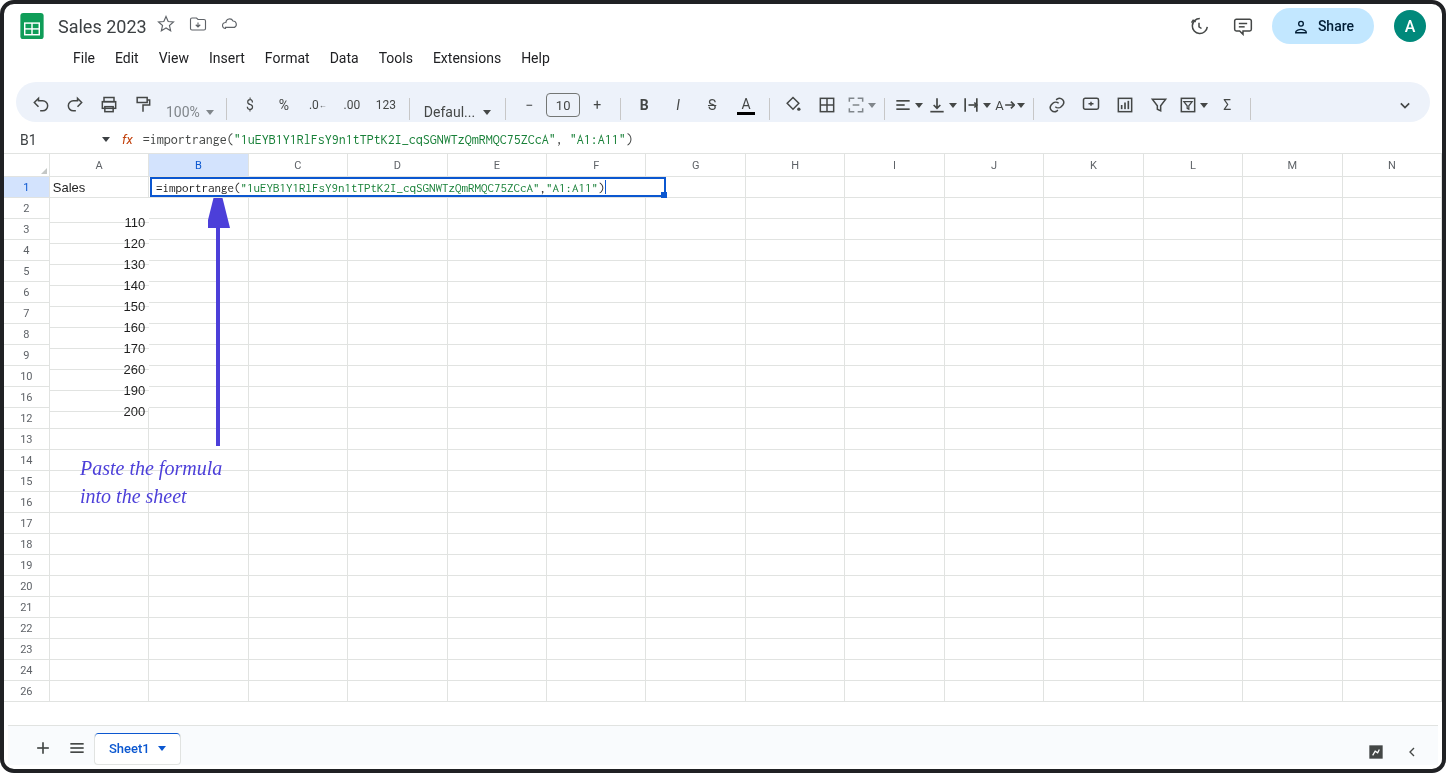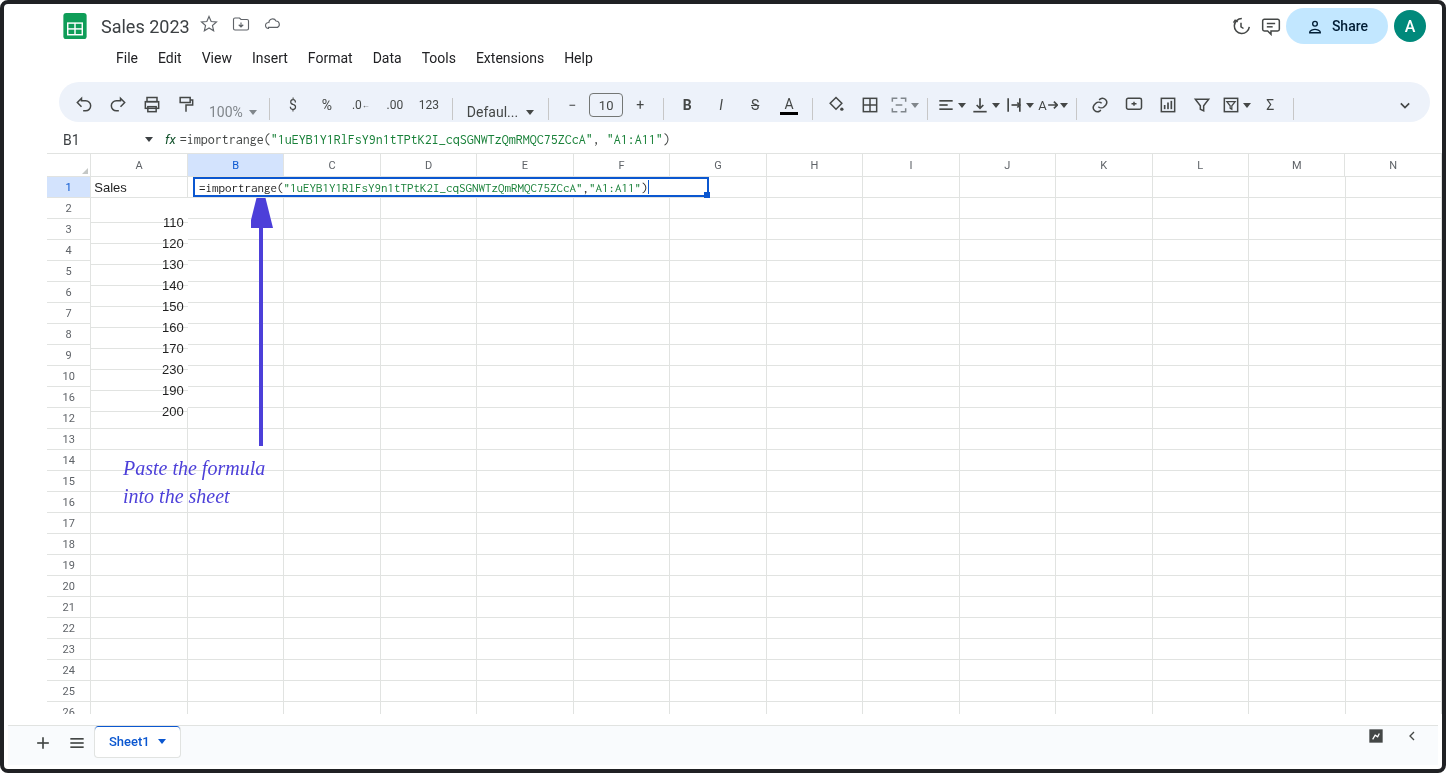--- a/index.html
+++ b/index.html
@@ -1,61 +1,61 @@
 <!DOCTYPE html>
 <html><head>
 <meta charset="utf-8">
 <style>
 * { box-sizing: border-box; margin: 0; padding: 0; }
 body { font-family: "Google Sans", Roboto, Arial, sans-serif; background: #fff; color: #1f1f1f; overflow: hidden; }
-.frame { width: 1446px; height: 773px; border: 4px solid #202124; border-radius: 8px; position: relative; background: #fff; padding-left: 43px; }
+.frame { width: 1446px; height: 773px; border: 4px solid #202124; border-radius: 14px; position: relative; background: #fff; }
 .titlebar { display: flex; align-items: center; padding: 8px 16px 0 12px; height: 36px; }
 .logo { width: 32px; height: 32px; display: flex; align-items: center; justify-content: center; margin-right: 10px; }
 .doc-title { font-size: 18px; color: #3c4043; margin-right: 10px; }
 .title-icons { display: flex; gap: 14px; color: #5f6368; }
 .title-icons svg { width: 18px; height: 18px; fill: #5f6368; }
-.title-right { margin-left: auto; display: flex; align-items: center; }
+.title-right { margin-left: auto; display: flex; align-items: center; gap: 14px; }
 .share-btn { display: flex; align-items: center; gap: 8px; background: #c2e7ff; color: #001d35; padding: 9px 20px; border-radius: 50px; font-size: 14px; font-weight: 500; cursor: pointer; }
 .avatar { width: 32px; height: 32px; border-radius: 50%; background: #00897b; color: #fff; display: flex; align-items: center; justify-content: center; font-weight: 500; margin-left: 6px; }
 .menubar { display: flex; gap: 2px; padding: 4px 40px 4px 60px; font-size: 14px; color: #202124; }
 .menubar span { padding: 6px 9px; border-radius: 4px; cursor: pointer; }
 .toolbar { display: flex; align-items: flex-end; background: #edf2fa; border-radius: 24px; margin: 6px 12px 4px 12px; padding: 2px 10px; height: 40px; gap: 4px; color: #444746; font-size: 14px; }
 .tb-ico { width: 30px; height: 30px; display: flex; align-items: center; justify-content: center; cursor: pointer; border-radius: 4px; }
 .tb-ico svg { width: 20px; height: 20px; fill: #444746; }
 .tb-sep { width: 1px; height: 22px; background: #c7c7c7; margin: 0 4px; }
 .tb-zoom { color: #80868b; font-size: 14px; padding: 0 4px; display: flex; align-items: center; gap: 6px; }
 .tb-font { display: flex; align-items: center; gap: 8px; padding: 0 6px; }
 .tb-fontsize { display: flex; align-items: center; gap: 2px; }
 .fs-box { width: 34px; height: 24px; border: 1px solid #747775; border-radius: 4px; display: flex; align-items: center; justify-content: center; font-size: 13px; }
 .tb-collapse { margin-left: auto; }
 .namebar { display: flex; align-items: center; padding: 4px 12px; height: 28px; font-size: 14px; color: #3c4043; border-bottom: 1px solid #e1e3e1; }
 .name-cell { width: 86px; padding-left: 4px; }
 .name-drop { margin-right: 12px; }
-.fx-ico { font-style: italic; color: #14532d; font-size: 13px; margin-right: 4px; }
+.fx-ico { font-style: italic; color: #c2410c; font-size: 13px; margin-right: 10px; }
 .formula-display { font-family: Inconsolata, monospace; font-size: 14px; }
 .formula-display .fn { color: #444746; }
 .formula-display .str { color: #188038; }
 .sheet { position: relative; height: 560px; overflow: hidden; }
 .col-headers { display: flex; height: 23px; background: #fff; border-bottom: 1px solid #e1e3e1; font-size: 11px; color: #5f6368; }
 .corner { width: 46px; border-right: 1px solid #e1e3e1; position: relative; }
 .corner::after { content:""; position:absolute; right:2px; bottom:2px; width:0; height:0; border-left:6px solid transparent; border-bottom:6px solid #c4c7c5; }
 .ch { width: 100px; border-right: 1px solid #e1e3e1; display: flex; align-items: center; justify-content: center; }
 .ch.sel { background: #d3e3fd; color: #0b57d0; }
 .row { display: flex; height: 21px; }
 .rh { width: 46px; border-right: 1px solid #e1e3e1; border-bottom: 1px solid #e1e3e1; display: flex; align-items: center; justify-content: center; font-size: 11px; color: #5f6368; }
 .rh.sel { background: #d3e3fd; color: #0b57d0; }
 .cell { width: 100px; border-right: 1px solid #e1e3e1; border-bottom: 1px solid #e1e3e1; padding: 0 3px; font-size: 13px; font-family: Arial, sans-serif; display: flex; align-items: center; position: relative; }
 .cell.right { justify-content: flex-end; margin-top: 24px; }
 .active-cell-overlay { position: absolute; left: 146px; top: 23px; width: 516px; height: 20px; border: 2px solid #0b57d0; background: #fff; z-index: 5; display: flex; align-items: center; padding: 0 4px; font-family: Inconsolata, monospace; font-size: 13px; }
 .active-cell-overlay .str { color: #188038; }
 .active-cell-overlay .caret { display: inline-block; width: 1px; height: 14px; background: #0b57d0; }
 .active-cell-overlay::after { content:""; position:absolute; right:-3px; bottom:-3px; width:6px; height:6px; background:#0b57d0; }
 .arrow { position: absolute; left: 204px; top: 44px; z-index: 6; pointer-events:none; }
 .annot { position: absolute; left: 76px; top: 300px; font-family: "Comic Sans MS", cursive; font-size: 20px; font-style: italic; color: #4c3fd9; z-index: 6; line-height: 1.4; pointer-events:none; }
-.tabbar { position: absolute; bottom: 4px; left: 4px; right: 4px; height: 40px; display: flex; align-items: flex-start; padding: 0 18px; border-top: 1px solid #e1e3e1; font-size: 13px; background:#f9fbfd; }
+.tabbar { position: absolute; bottom: 4px; left: 4px; right: 4px; height: 40px; display: flex; align-items: flex-end; padding: 0 18px; border-top: 1px solid #e1e3e1; font-size: 13px; background:#f9fbfd; }
 .tab-ico { width: 34px; height: 34px; display:flex; align-items:center; justify-content:center; color:#444746; cursor:pointer; }
 .sheet-tab { background:#fff; padding: 8px 14px; border-radius: 4px; display:flex; align-items:center; gap:8px; color:#0b57d0; font-weight:500; box-shadow: 0 1px 0 #0b57d0 inset; border:1px solid #e1e3e1; border-top:none; }
 .tabbar-right { margin-left:auto; display:flex; align-items:center; gap:18px; color:#444746; }
 .caret-down { display:inline-block; width:0; height:0; border-left:4px solid transparent; border-right:4px solid transparent; border-top:5px solid currentColor; }
 </style>
 </head>
 <body>
 
 <div class="frame">
   <div class="titlebar">
@@ -442,21 +442,21 @@
         <div class="cell"></div>
         <div class="cell"></div>
         <div class="cell"></div>
         <div class="cell"></div>
         <div class="cell"></div>
         <div class="cell"></div>
         <div class="cell"></div>
       </div>
       <div class="row">
         <div class="rh">9</div>
-        <div class="cell right">230</div>
+        <div class="cell right">260</div>
         <div class="cell"></div>
         <div class="cell"></div>
         <div class="cell"></div>
         <div class="cell"></div>
         <div class="cell"></div>
         <div class="cell"></div>
         <div class="cell"></div>
         <div class="cell"></div>
         <div class="cell"></div>
         <div class="cell"></div>
@@ -697,37 +697,20 @@
         <div class="cell"></div>
         <div class="cell"></div>
         <div class="cell"></div>
         <div class="cell"></div>
         <div class="cell"></div>
         <div class="cell"></div>
         <div class="cell"></div>
       </div>
       <div class="row">
         <div class="rh">24</div>
-        <div class="cell"></div>
-        <div class="cell"></div>
-        <div class="cell"></div>
-        <div class="cell"></div>
-        <div class="cell"></div>
-        <div class="cell"></div>
-        <div class="cell"></div>
-        <div class="cell"></div>
-        <div class="cell"></div>
-        <div class="cell"></div>
-        <div class="cell"></div>
-        <div class="cell"></div>
-        <div class="cell"></div>
-        <div class="cell"></div>
-      </div>
-      <div class="row">
-        <div class="rh">25</div>
         <div class="cell"></div>
         <div class="cell"></div>
         <div class="cell"></div>
         <div class="cell"></div>
         <div class="cell"></div>
         <div class="cell"></div>
         <div class="cell"></div>
         <div class="cell"></div>
         <div class="cell"></div>
         <div class="cell"></div>

